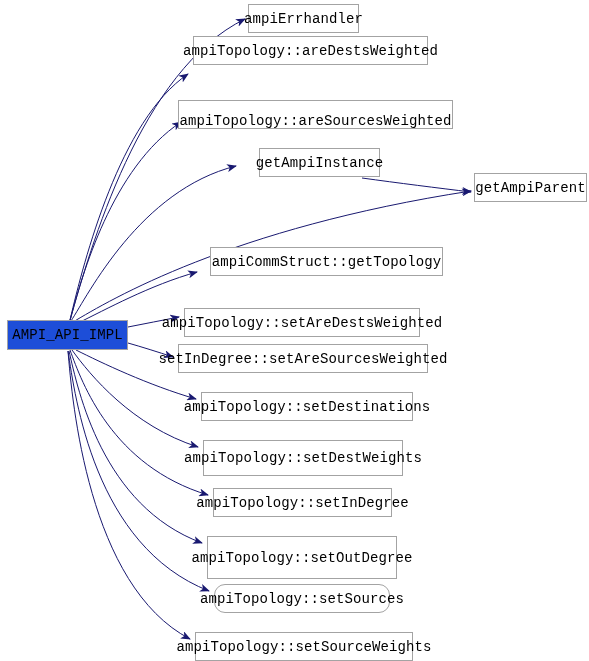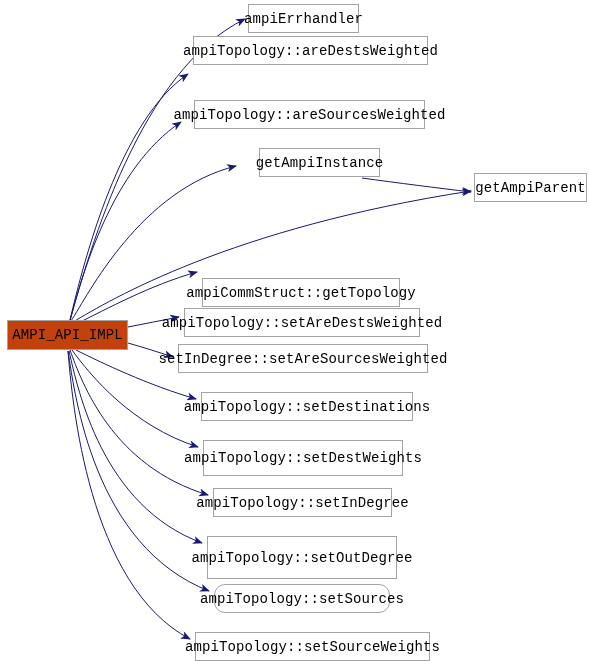--- a/index.html
+++ b/index.html
@@ -33,21 +33,21 @@
     font-family: Liberation Mono, monospace;
     font-size: 14px;
     line-height: 1;
     display: flex;
     align-items: center;
     justify-content: center;
     white-space: nowrap;
     letter-spacing: 0.1px;
   }
   .node.current {
-    background: #c2410c;
+    background: #1d4ed8;
   }
 </style>
 </head>
 <body>
 
 <div id="callgraph">
   <svg id="edge-layer" width="589" height="661" viewBox="0 0 589 661" xmlns="http://www.w3.org/2000/svg">
     <defs>
       <marker id="arrowhead" markerWidth="10" markerHeight="8" refX="9" refY="4" orient="auto" markerUnits="userSpaceOnUse">
         <path d="M 0,0 L 10,4 L 0,8 L 2.6,4 Z" fill="#191970"></path>
@@ -74,30 +74,30 @@
   <div id="nodes-layer">
       <div class="node current" style="left: 7px; top: 320px; width: 121px; height: 30px;">
         <span>AMPI_API_IMPL</span>
       </div>
       <div class="node" style="left: 248px; top: 4px; width: 111px; height: 29px;">
         <span>ampiErrhandler</span>
       </div>
       <div class="node" style="left: 193px; top: 36px; width: 235px; height: 29px;">
         <span>ampiTopology::areDestsWeighted</span>
       </div>
-      <div class="node" style="left: 194px; top: 100px; width: 231px; height: 29px;">
+      <div class="node" style="left: 178px; top: 100px; width: 275px; height: 29px; align-items: flex-end;">
         <span>ampiTopology::areSourcesWeighted</span>
       </div>
       <div class="node" style="left: 259px; top: 148px; width: 121px; height: 29px;">
         <span>getAmpiInstance</span>
       </div>
       <div class="node" style="left: 474px; top: 173px; width: 113px; height: 29px; justify-content: center;">
         <span>getAmpiParent</span>
       </div>
-      <div class="node" style="left: 202px; top: 247px; width: 198px; height: 29px; margin-top: 31px;">
+      <div class="node" style="left: 210px; top: 247px; width: 233px; height: 29px;">
         <span>ampiCommStruct::getTopology</span>
       </div>
       <div class="node" style="left: 184px; top: 308px; width: 236px; height: 29px;">
         <span>ampiTopology::setAreDestsWeighted</span>
       </div>
       <div class="node" style="left: 178px; top: 344px; width: 250px; height: 29px;">
         <span>setInDegree::setAreSourcesWeighted</span>
       </div>
       <div class="node" style="left: 201px; top: 392px; width: 212px; height: 29px;">
         <span>ampiTopology::setDestinations</span>
@@ -107,17 +107,17 @@
       </div>
       <div class="node" style="left: 213px; top: 488px; width: 179px; height: 29px;">
         <span>ampiTopology::setInDegree</span>
       </div>
       <div class="node" style="left: 207px; top: 536px; width: 190px; height: 43px; align-items: center;">
         <span>ampiTopology::setOutDegree</span>
       </div>
       <div class="node" style="left: 214px; top: 584px; width: 176px; height: 29px; border-radius: 11px;">
         <span>ampiTopology::setSources</span>
       </div>
-      <div class="node" style="left: 195px; top: 632px; width: 235px; height: 29px;">
+      <div class="node" style="left: 195px; top: 632px; width: 218px; height: 29px;">
         <span>ampiTopology::setSourceWeights</span>
       </div>
     </div>
 </div>
 
 </body></html>

